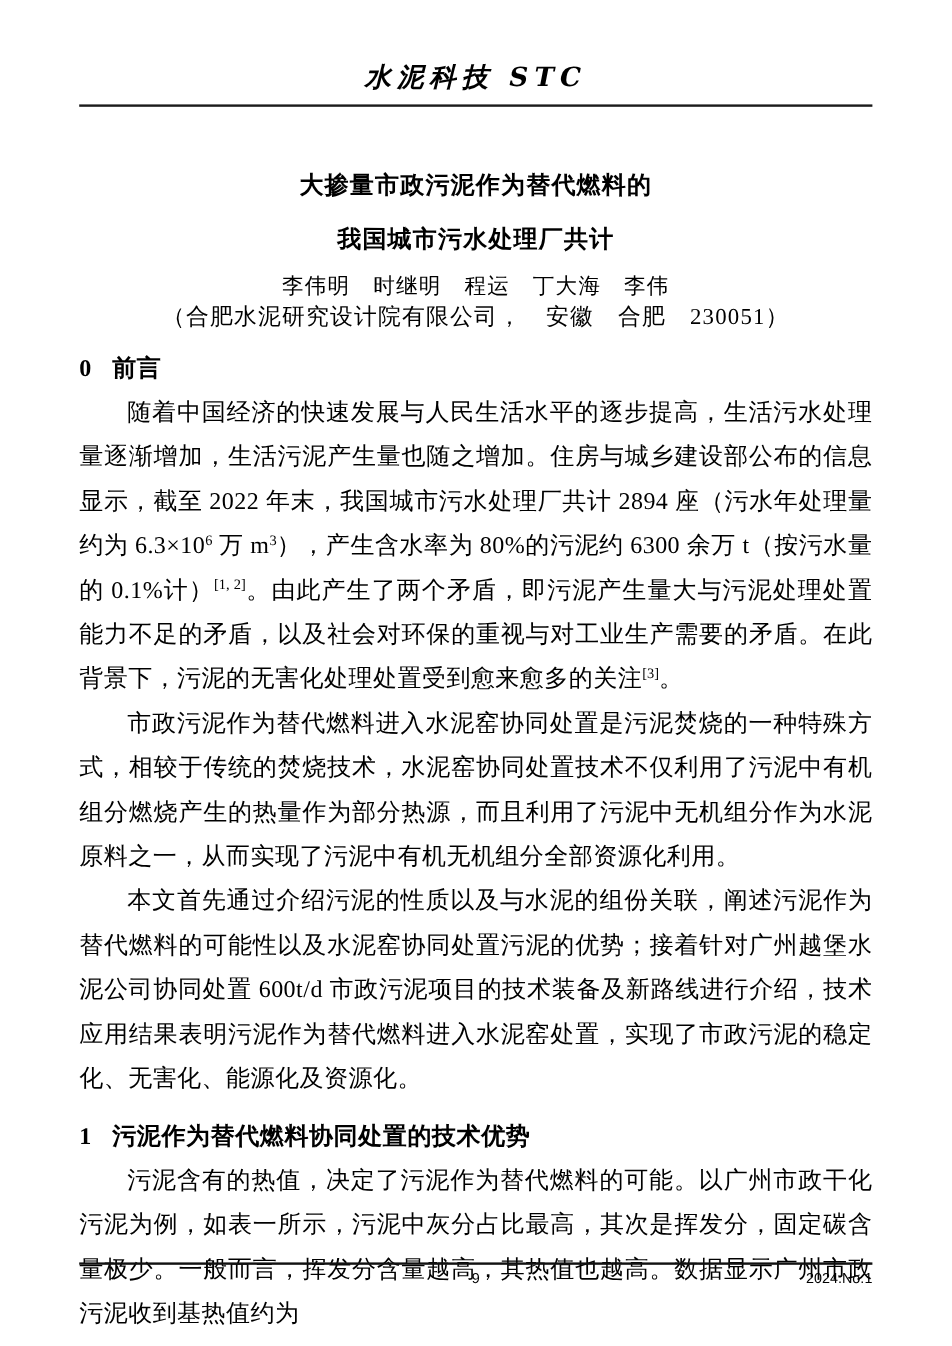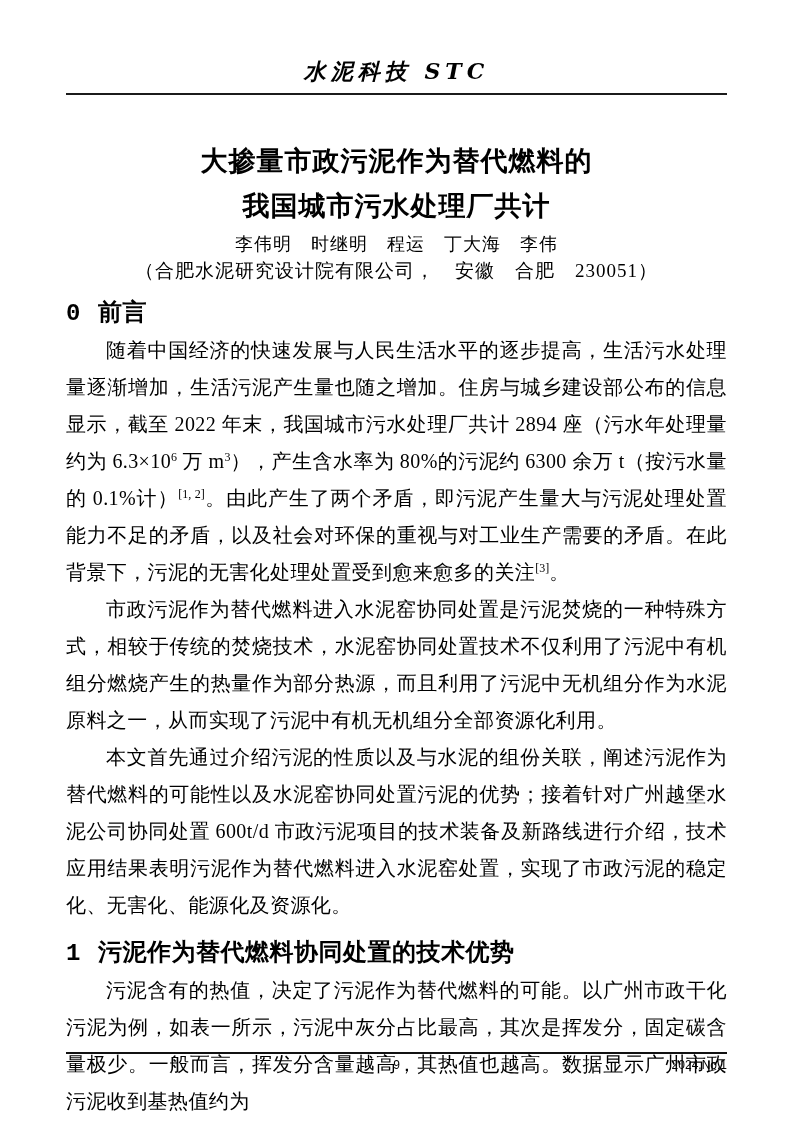--- a/index.html
+++ b/index.html
@@ -11,21 +11,21 @@
   body {
     width: 793px;
     height: 1122px;
     position: relative;
     color: #000000;
     font-family: "Liberation Serif", "DejaVu Serif", serif;
   }
   .page {
     position: absolute;
     inset: 0;
-    padding: 10px 66px;
+    padding: 4px 66px;
     box-sizing: border-box;
     overflow: hidden;
   }
 
   
   .page-header { padding-top: 46px; }
   .journal-title {
     text-align: center;
     font-family: "DejaVu Serif", serif;
     font-style: italic;
@@ -39,44 +39,44 @@
     border-top: 2px solid #1b1b1b;
     height: 0;
   }
 
   
   .article-title {
     margin: 44px 0 0 0;
     text-align: center;
     font-family: "Liberation Sans", "DejaVu Sans", sans-serif;
     font-weight: 700;
-    font-size: 27px;
+    font-size: 20px;
     line-height: 45px;
     letter-spacing: 1px;
   }
   .authors {
     margin-top: 2px;
     text-align: center;
     font-size: 18px;
     line-height: 26px;
     letter-spacing: 1px;
   }
   .affiliation {
     text-align: center;
     font-size: 19px;
     line-height: 27px;
     letter-spacing: 1px;
   }
 
   
   .sec-heading {
     margin: 11px 0 0 0;
-    font-family: Liberation Mono, monospace;
+    font-family: Liberation Serif, serif;
     font-weight: 700;
-    font-size: 24px;
+    font-size: 20px;
     line-height: 37px;
     letter-spacing: 0.5px;
   }
   .sec-heading .sec-num { margin-right: 17px; }
   .body-par {
     margin: 0;
     font-size: 20px;
     line-height: 37px;
     text-align: justify;
     text-justify: inter-character;

